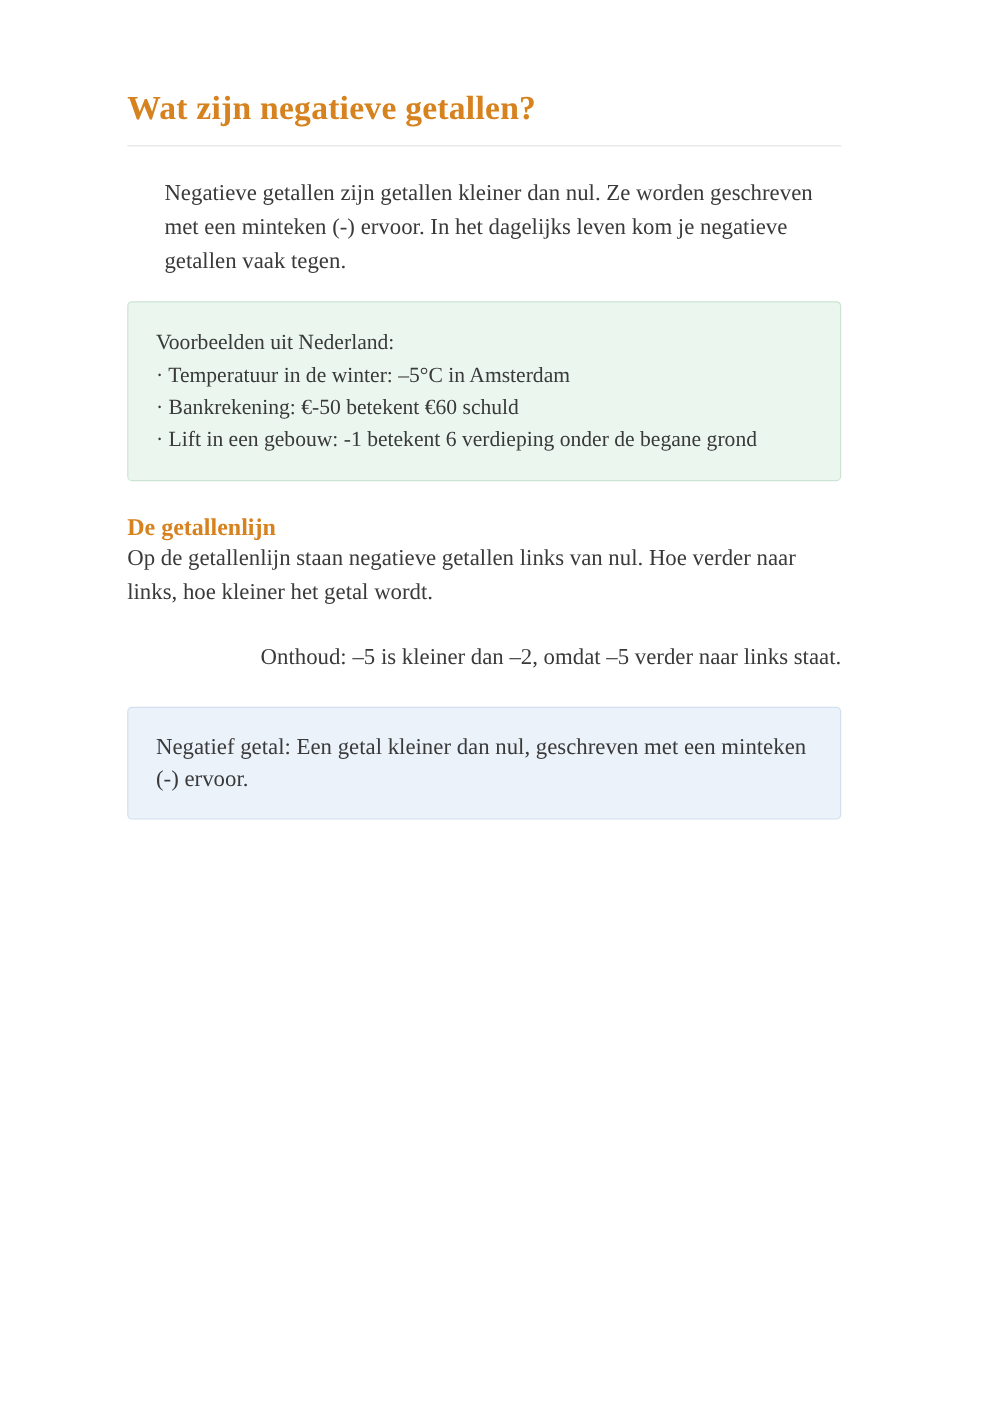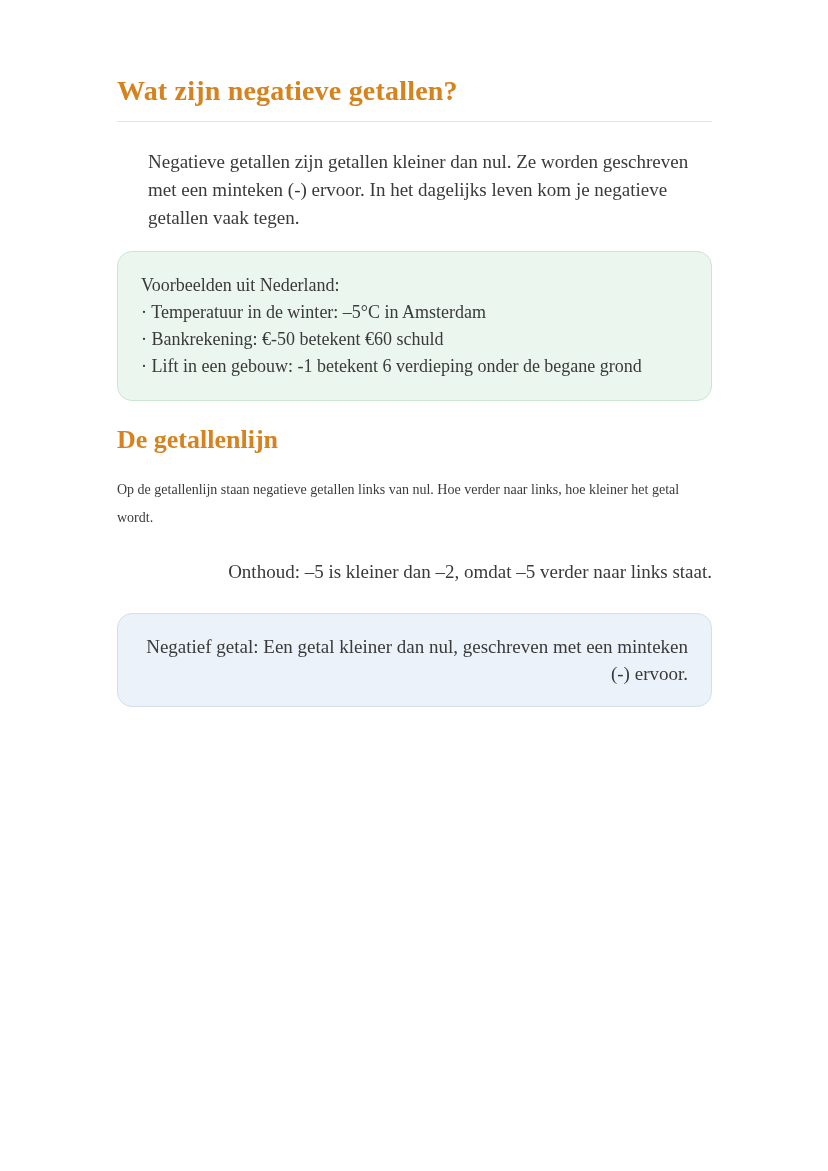--- a/index.html
+++ b/index.html
@@ -22,21 +22,21 @@
     overflow: hidden;
   }
   .page {
     position: relative;
     width: 828px;
     height: 1171px;
     background: var(--page-bg);
   }
   .content {
     position: absolute;
-    left: 117px;
+    left: 106px;
     top: 0;
     width: 595px;
   }
   .article-title {
     padding-top: 74px;
     font-size: 28px;
     line-height: 34px;
     font-weight: bold;
     color: var(--accent);
     letter-spacing: 0.2px;
@@ -47,52 +47,50 @@
     border-top: 1px solid var(--rule);
     height: 0;
   }
   .intro-paragraph {
     margin-top: 26px;
     font-size: 19px;
     line-height: 28px;
     margin-left: 31px;
   }
   .callout {
-    border-radius: 15px;
+    border-radius: 4px;
     font-size: 18px;
     line-height: 27px;
   }
   .callout.green {
     margin-top: 19px;
     background: var(--green-bg);
     border: 1px solid var(--green-border);
     padding: 20px 23px;
   }
   .callout.blue {
     margin-top: 27px;
     background: var(--blue-bg);
     border: 1px solid var(--blue-border);
     padding: 19px 23px;
     font-size: 19px;
     line-height: 27px;
-    text-align: right;
   }
   .callout-list { list-style: none; }
   .callout-list-item { white-space: nowrap; }
   .bullet-glyph { display: inline; }
   .section-heading {
     margin-top: 27px;
-    font-size: 26px;
+    font-size: 20px;
     line-height: 24px;
     font-weight: bold;
     color: var(--accent);
   }
   .body-paragraph {
-    margin-top: 24px;
-    font-size: 14px;
+    font-size: 19px;
     line-height: 28px;
   }
   .number-line-paragraph {
     margin-top: 18px;
     font-size: 19px;
     line-height: 28px;
     letter-spacing: 0.3px;
   }
   .note-paragraph {
     margin-top: 26px;

